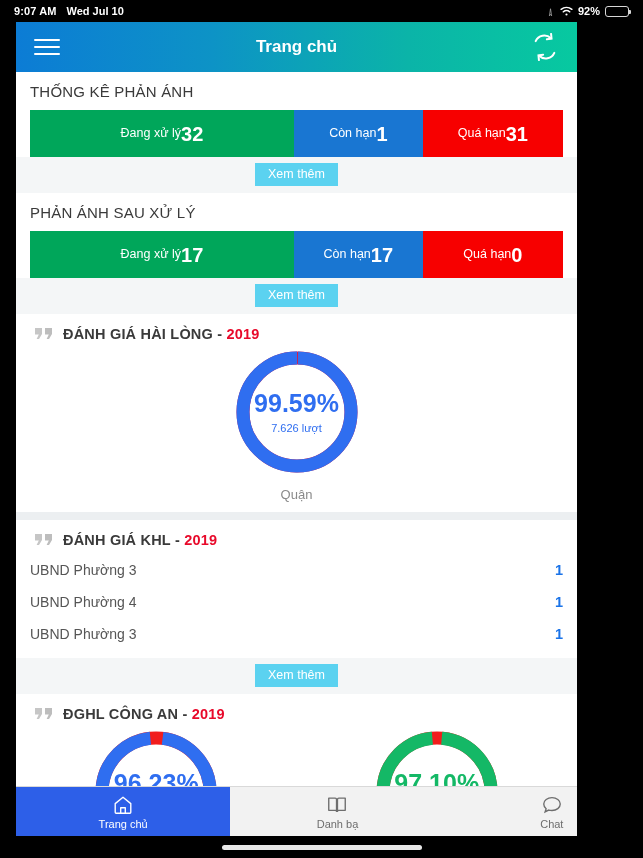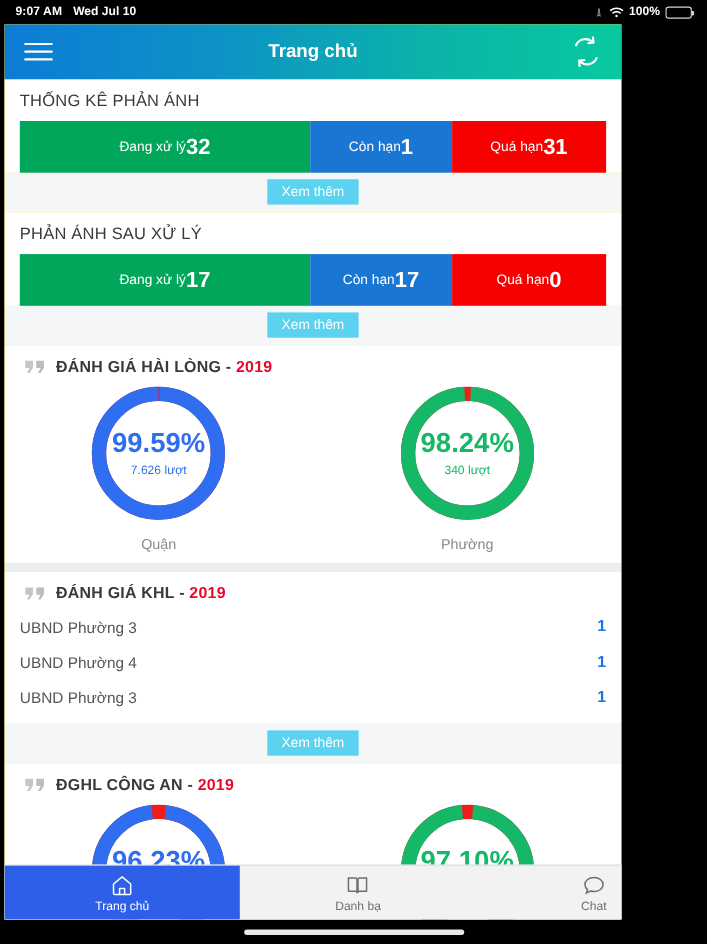--- a/index.html
+++ b/index.html
@@ -34,23 +34,23 @@
     border-radius: 3px; position: relative; padding: 1.5px;
   }
   .batt::after {
     content: ""; position: absolute; right: -3px; top: 3.5px;
     width: 2px; height: 4px; background: #d6d6d6; border-radius: 0 1px 1px 0;
   }
   .batt-fill { height: 100%; background: #fff; border-radius: 1px; }
 
   
   .app {
-    position: absolute; top: 22px; left: 4px;
+    position: absolute; top: 22px; left: 16px;
     width: 561px; height: 814px;
-    background: #fde047;
+    background: #0ea5e9;
     overflow: hidden;
   }
   
   .header {
     position: relative;
     height: 50px;
     background: linear-gradient(to right, #0c7cd5 0%, #0d93c6 35%, #0bb4a8 70%, #07c9a0 100%);
     display: flex; align-items: center; padding: 0 18px;
   }
   .hamburger { width: 26px; cursor: pointer; }
@@ -165,21 +165,21 @@
             <path d="M12 2 L9 21 L12 17 L15 21 Z" fill="none" stroke="#c9c9c9" stroke-width="2"></path>
           </svg>
       </span>
       <span class="wifi-icon">
         <svg width="13" height="10" viewBox="0 0 24 18">
           <path d="M2 6 A16 16 0 0 1 22 6" fill="none" stroke="#fff" stroke-width="2.6" stroke-linecap="round"></path>
           <path d="M6 10.5 A10 10 0 0 1 18 10.5" fill="none" stroke="#fff" stroke-width="2.6" stroke-linecap="round"></path>
           <circle cx="12" cy="15.5" r="2" fill="#fff"></circle>
         </svg>
       </span>
-      <span class="batt-pct">100%</span>
+      <span class="batt-pct">92%</span>
       <span class="batt"><span class="batt-fill"></span></span>
     </div>
   </div>
 
   <div class="app">
 
     <div class="header">
       <div class="hamburger">
         <span></span>
           <span></span>
@@ -257,33 +257,20 @@
                 <circle cx="66" cy="66" r="54" fill="none" stroke="#d61a4a" stroke-width="13"></circle>
                 <circle cx="66" cy="66" r="54" fill="none" stroke="#2f6ef0" stroke-width="13" stroke-dasharray="337.8 1.5" stroke-dashoffset="0" transform="rotate(-89 66 66)"></circle>
               </svg>
               <div class="donut-center">
                 <div class="donut-pct c-blue">99.59%</div>
                 <div class="donut-sub c-blue">7.626 lượt</div>
               </div>
             </div>
             <div class="donut-cap">Quận</div>
           </div>
-          <div class="donut-cell">
-            <div class="donut">
-              <svg width="132" height="132" viewBox="0 0 132 132">
-                <circle cx="66" cy="66" r="54" fill="none" stroke="#f11d1d" stroke-width="13"></circle>
-                <circle cx="66" cy="66" r="54" fill="none" stroke="#14b866" stroke-width="13" stroke-dasharray="333.3 6" stroke-dashoffset="0" transform="rotate(-87 66 66)"></circle>
-              </svg>
-              <div class="donut-center">
-                <div class="donut-pct c-green">98.24%</div>
-                <div class="donut-sub c-green">340 lượt</div>
-              </div>
-            </div>
-            <div class="donut-cap">Phường</div>
-          </div>
         </div>
       </div>
 
       <div class="section-gap"></div>
 
       <div class="card">
         <div class="rate-head">
           <span class="quote-icon">
             <svg width="20" height="15" viewBox="0 0 20 15">
               <path d="M1 1 h7 v6 l-3 5 h-2.4 l2.2 -4.4 H1 Z" fill="#c6c6c6"></path>

